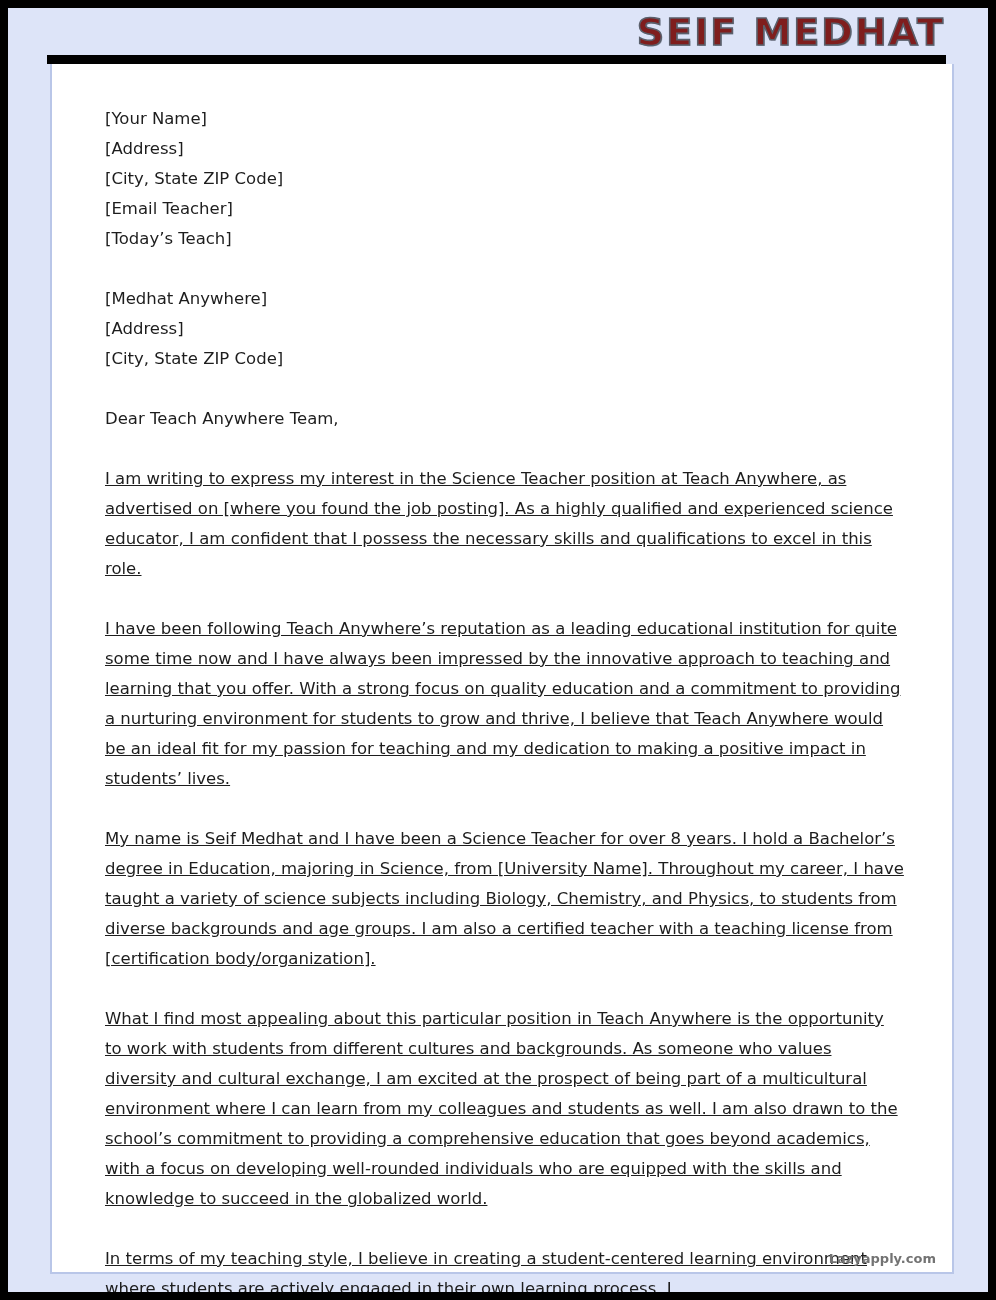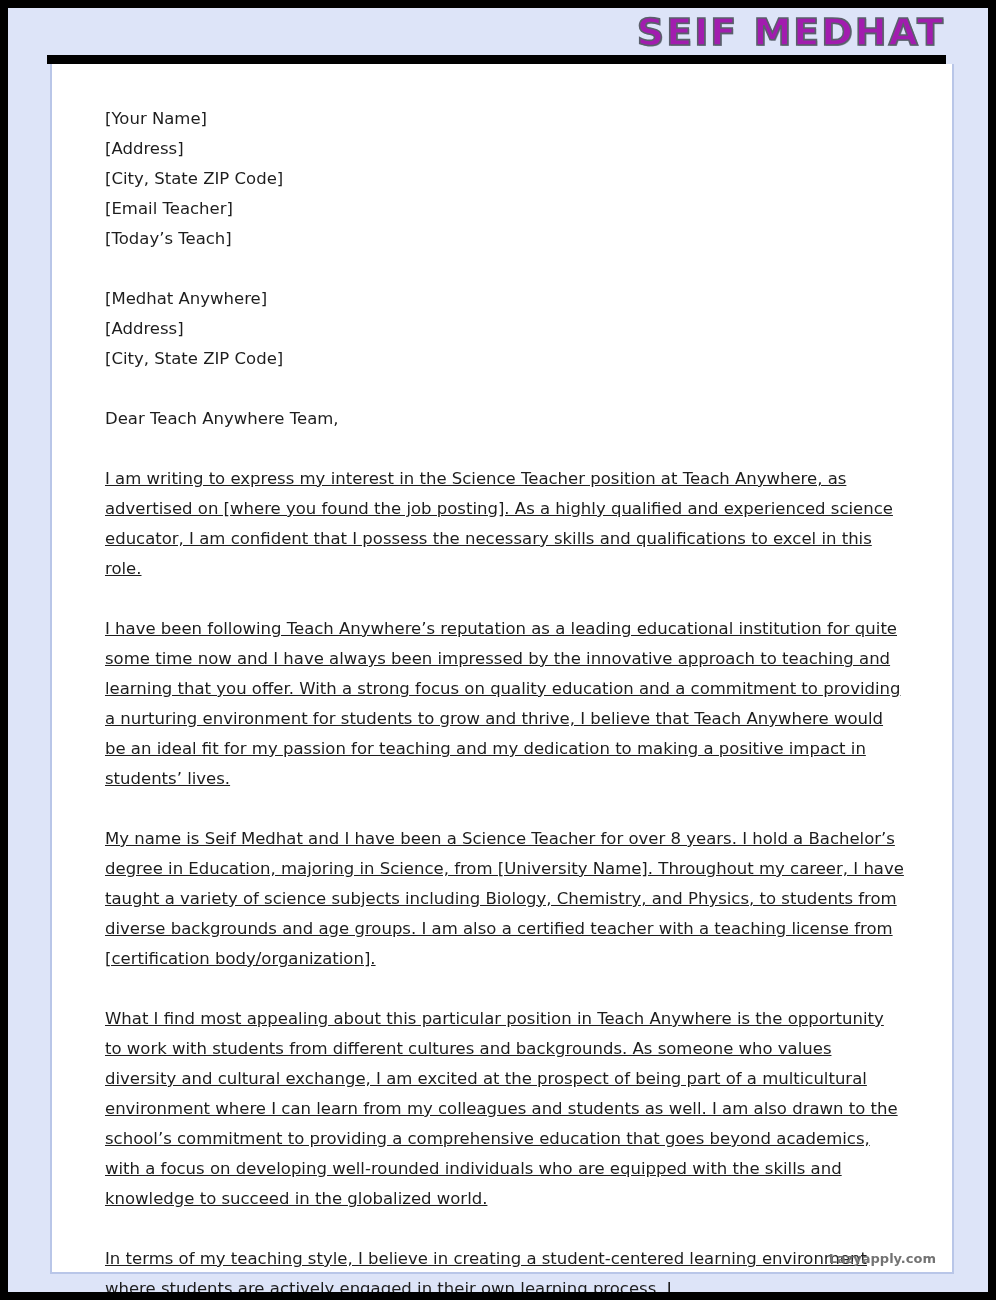--- a/index.html
+++ b/index.html
@@ -45,21 +45,21 @@
     align-items: center;
     justify-content: flex-end;
   }
   #letterhead-name {
     font-family: "DejaVu Sans", sans-serif;
     font-size: 38px;
     font-weight: 700;
     letter-spacing: 2px;
     line-height: 1;
     margin-right: 43px;
-    color: #a21caf;
+    color: #7f1d1d;
     -webkit-text-stroke: 1.6px #5a5f6b;
     text-stroke: 1.6px #5a5f6b;
     text-shadow: 1px 1px 0 #9aa2b4;
     white-space: nowrap;
   }
 
   
   #page-top-rule {
     position: absolute;
     left: 39px;

